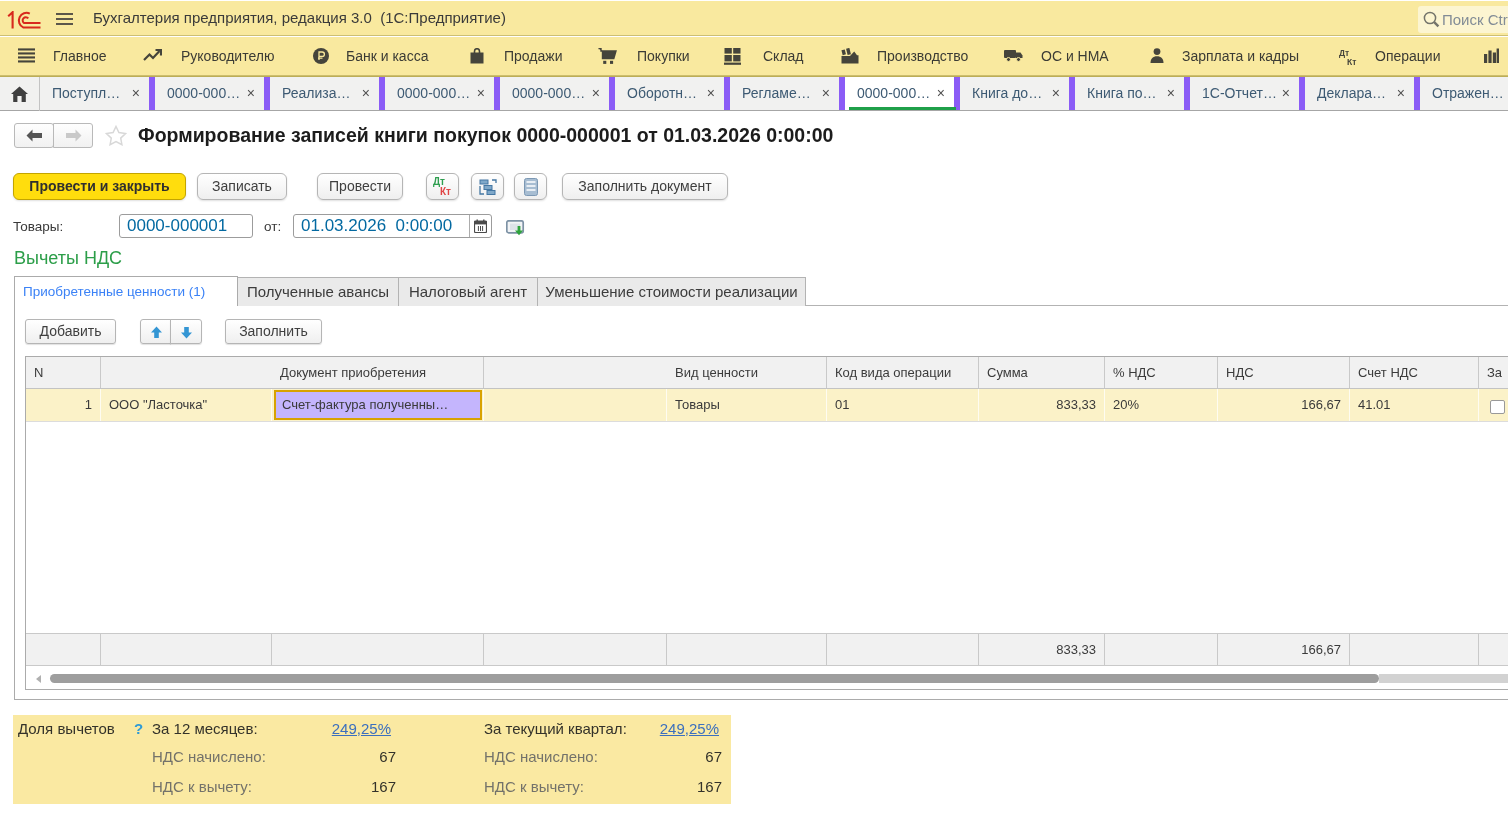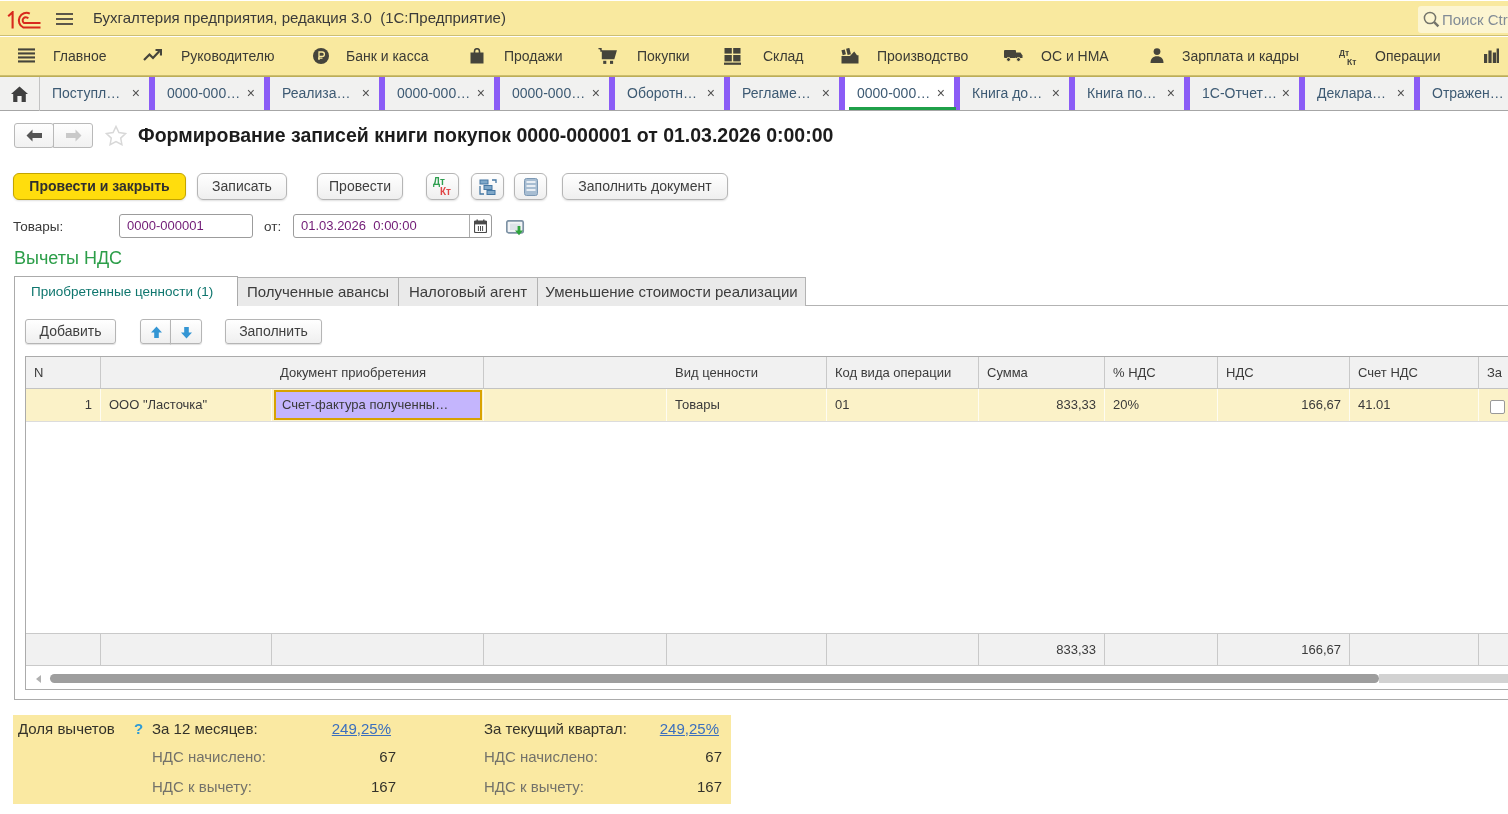--- a/index.html
+++ b/index.html
@@ -23,26 +23,26 @@
 #activetab{background:#fff}
 #greenbar{left:849px;top:107px;width:107px;height:3px;background:#1FA049}
 
 .navgrp{top:123px;height:25px;border:1px solid #B9B9B9;border-radius:3px;background:linear-gradient(#FEFEFE,#F1F1F1)}
 #doctitle{left:138px;top:122px;height:27px;line-height:27px;font-size:19.5px;font-weight:bold;color:#1C1C1C}
 
 .btn{top:173px;height:27px;border:1px solid #B5B5B5;border-radius:6px;background:linear-gradient(#FFFFFF,#EFEFEF);box-shadow:0 1px 2px rgba(0,0,0,.13);font-size:14px;color:#3F3F3F;text-align:center;line-height:25px}
 #btnmain{left:13px;width:173px;background:#FFDD0D;border-color:#C3A400;font-weight:bold;color:#2F2F2F}
 
 .frm{top:215px;height:23px;line-height:23px;font-size:13.5px;color:#3A3A3A}
-.inp{top:214px;height:24px;border:1px solid #9C9C9C;border-radius:3px;background:#fff;font-size:13px;color:#701a75;line-height:22px;padding-left:7px}
+.inp{top:214px;height:24px;border:1px solid #9C9C9C;border-radius:3px;background:#fff;font-size:17px;color:#0369a1;line-height:22px;padding-left:7px}
 
 #sect{left:14px;top:248px;font-size:18px;color:#2C9E49}
 
 .tab2{top:277px;height:29px;background:#EAEAEA;border-top:1px solid #B3B3B3;border-right:1px solid #B3B3B3;font-size:15px;color:#3C3C3C;text-align:center;line-height:28px}
-#tab2a{left:14px;top:276px;width:224px;height:30px;background:#fff;border:1px solid #ABABAB;border-bottom:none;z-index:3;line-height:29px;font-size:13.5px;text-align:left;padding-left:16px;color:#0f766e}
+#tab2a{left:14px;top:276px;width:224px;height:30px;background:#fff;border:1px solid #ABABAB;border-bottom:none;z-index:3;line-height:29px;font-size:13.5px;text-align:left;padding-left:8px;color:#3b82f6}
 #paneL{left:14px;top:306px;width:1px;height:394px;background:#ABABAB}
 #paneB{left:14px;top:699px;width:1494px;height:1px;background:#ABABAB}
 #paneT{left:238px;top:305px;width:1270px;height:1px;background:#B3B3B3}
 
 .btn2{top:319px;height:25px;border:1px solid #B5B5B5;border-radius:3px;background:linear-gradient(#FFFFFF,#EFEFEF);box-shadow:0 1px 1px rgba(0,0,0,.12);font-size:14px;color:#3F3F3F;text-align:center;line-height:23px}
 
 #grid{left:25px;top:356px;width:1483px;height:334px;border-left:1px solid #ABABAB;border-top:1px solid #ABABAB;border-bottom:1px solid #ABABAB;background:#fff}
 #ghead{left:0;top:0;width:1482px;height:32px;background:#F1F1F1;border-bottom:1px solid #C3C3C3}
 .hc{top:0;height:31px;line-height:31px;font-size:13px;color:#3B3B3B;padding-left:8px;border-right:1px solid #C9C9C9}
 #grow{left:0;top:32px;width:1482px;height:33px;background:#FBF2C8;border-bottom:1px solid #DCDCDC}

